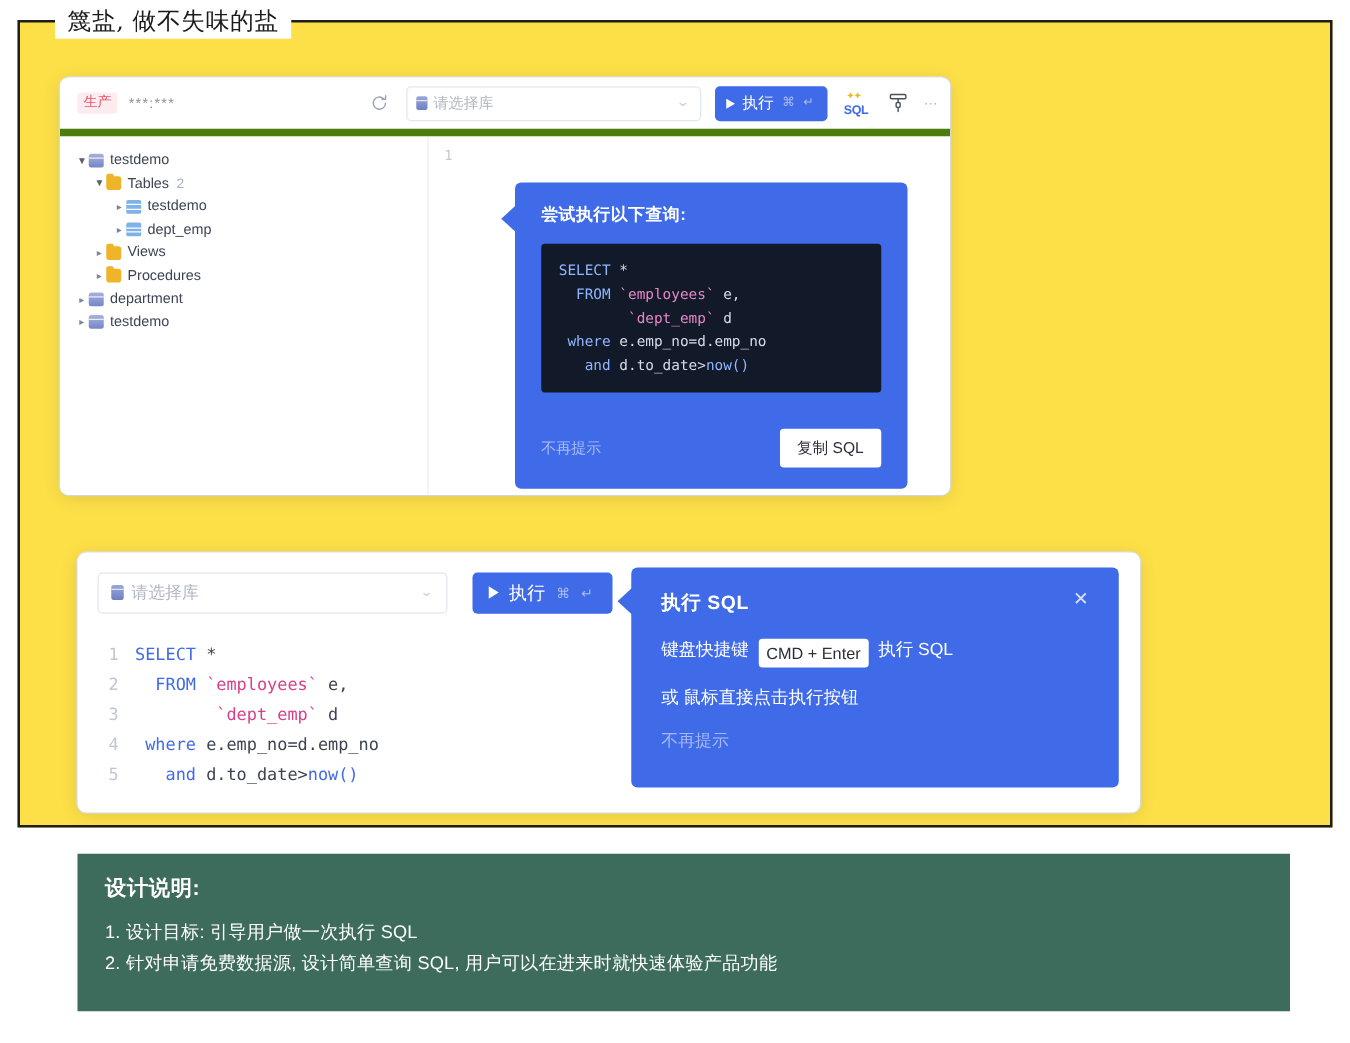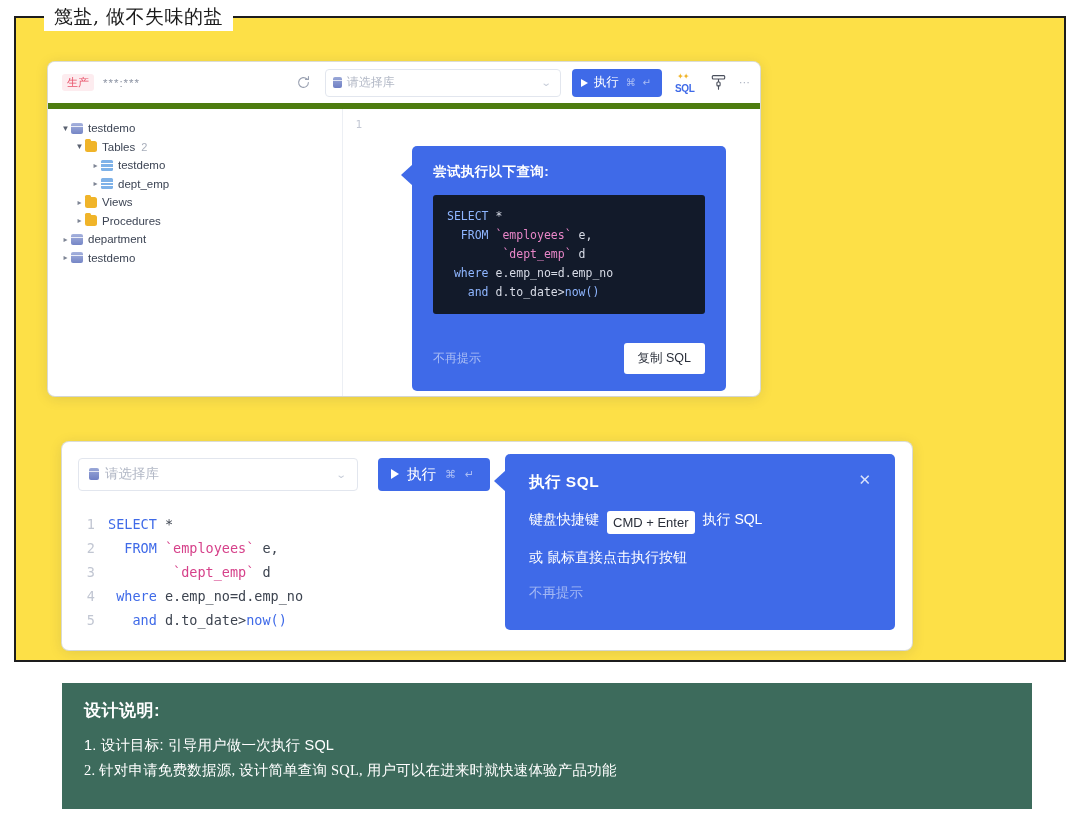--- a/index.html
+++ b/index.html
@@ -466,21 +466,21 @@
   .notes-title {
     font-size: 17px;
     font-weight: bold;
     letter-spacing: .5px;
   }
   .notes-item {
     font-size: 14.5px;
     margin-top: 14px;
     letter-spacing: .2px;
   }
-  .notes-item + .notes-item { margin-top: 6px; font-family: Liberation Serif, serif; }
+  .notes-item + .notes-item { margin-top: 6px; }
 </style>
 </head>
 <body>
 
 <div class="frame">
 
   <div class="frame-title-wrap">
     <div class="frame-title">篾盐, 做不失味的盐</div>
   </div>
 

